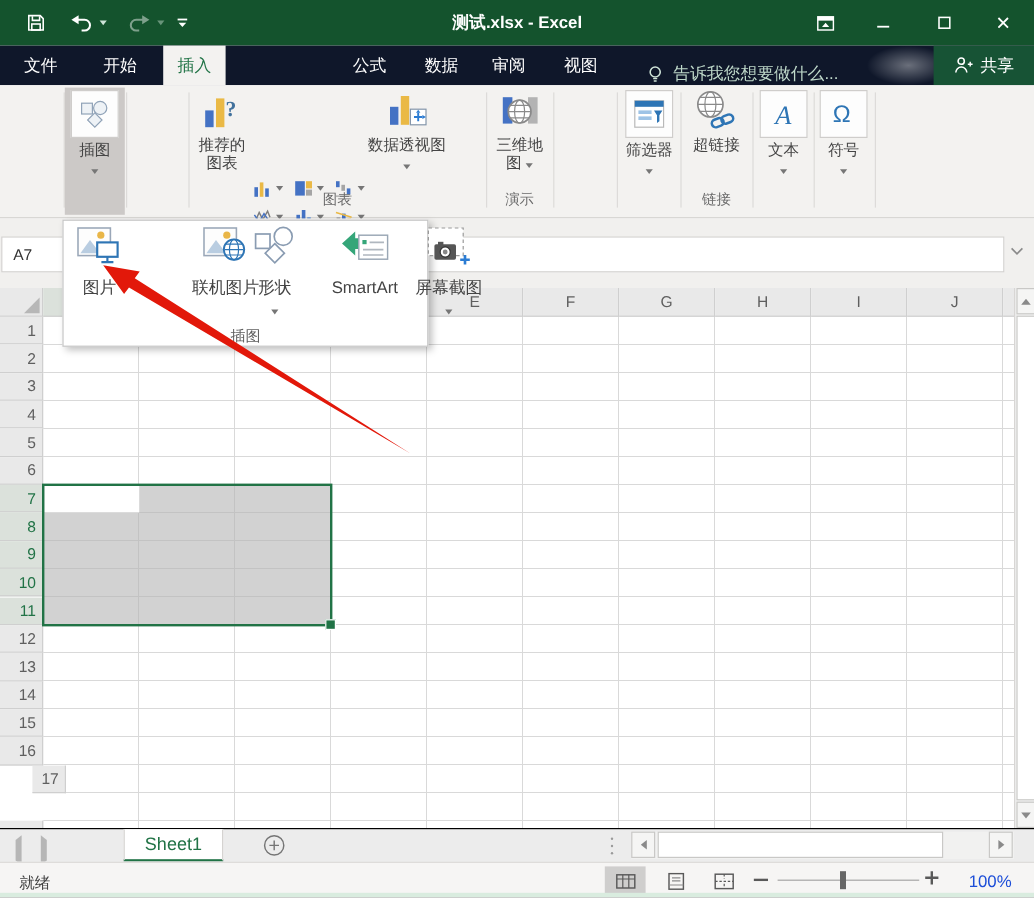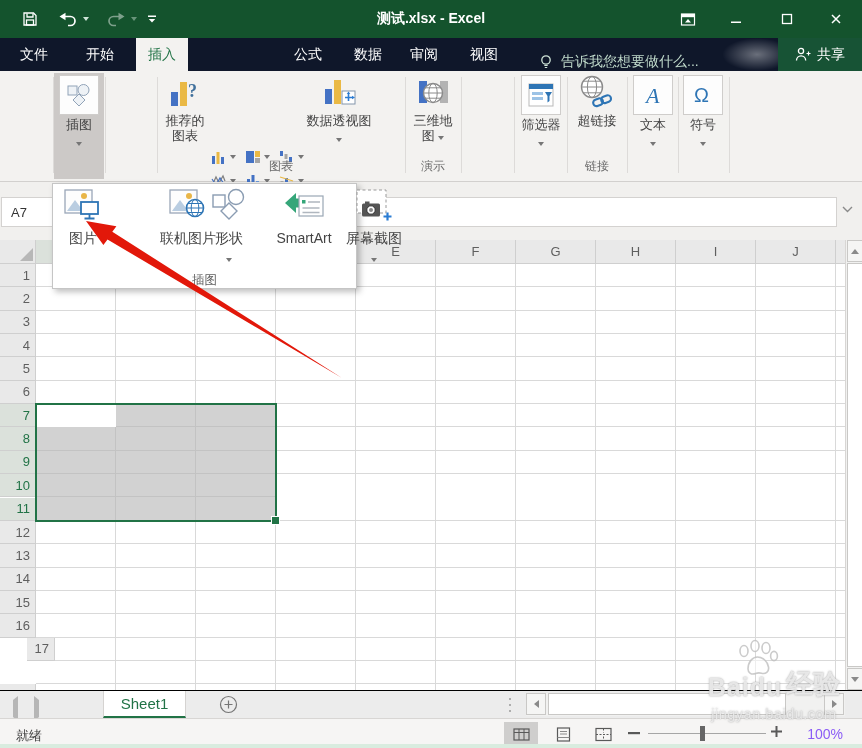--- a/index.html
+++ b/index.html
@@ -61,21 +61,21 @@
   .tri-lf{width:0;height:0;border-top:4px solid transparent;border-bottom:4px solid transparent;border-right:5px solid #8a8a8a;}
   .tri-rt{width:0;height:0;border-top:4px solid transparent;border-bottom:4px solid transparent;border-left:5px solid #8a8a8a;}
   
   .sheetbar{left:0;top:690px;width:862px;height:28px;background:#ececec;border-top:1px solid #000000;box-sizing:border-box;}
   .sheettab{position:absolute;left:103px;top:0;width:83px;height:27px;background:#fff;border-bottom:2px solid #217346;
      box-sizing:border-box;color:#217346;font-size:15px;display:flex;align-items:center;justify-content:center;border-left:1px solid #d5d3d1;border-right:1px solid #d5d3d1;}
   
   .statusbar{left:0;top:718px;width:862px;height:30px;background:#f6f5f4;border-top:1px solid #d8d6d4;box-sizing:border-box;}
   .status-mode{position:absolute;left:16px;top:8px;font-size:13px;color:#3f3f3f;}
   .viewbtn{position:absolute;top:3px;width:34px;height:24px;display:flex;align-items:center;justify-content:center;}
-  .zoomlbl{position:absolute;right:19px;top:7px;font-size:14px;color:#8b5cf6;}
+  .zoomlbl{position:absolute;right:19px;top:7px;font-size:14px;color:#1d4ed8;}
   .greenstrip{left:0;top:744px;width:862px;height:4px;background:#d9ecdf;}
   
   .panel{left:52px;top:183px;width:305px;height:106px;background:#fff;border:1px solid #c5c5c5;
      box-shadow:3px 3px 6px rgba(0,0,0,.25);box-sizing:border-box;z-index:7;}
   .pitem{position:absolute;top:4px;text-align:center;}
   .pitem .lbl{font-size:14px;color:#444;margin-top:2px;white-space:nowrap;}
   .pgroup{position:absolute;left:0;right:0;top:88px;text-align:center;font-size:12.5px;color:#5f5f5f;}
   
   .arrow-svg{left:0;top:0;z-index:10;pointer-events:none;}
   .watermark{left:686px;top:644px;width:176px;height:90px;z-index:9;pointer-events:none;
@@ -605,32 +605,14 @@
       <div class="lbl">屏幕截图</div>
       <span class="caret" style="margin-top:5px;"></span>
     </div>
     <div class="pgroup">插图</div>
   </div>
 
   <svg class="ab arrow-svg" width="862" height="748">
     <polygon points="86,221 116.4,226.2 112.3,231.8 342,378 107.5,239.5 103.4,245.1" fill="#e2180a"></polygon>
   </svg>
 
-  <div class="ab watermark">
-    <div class="ab" style="left:48px;top:-6px;">
-      <svg width="46" height="40" viewBox="0 0 46 40">
-          <g fill="rgba(255,255,255,0.55)" stroke="rgba(190,190,190,0.8)" stroke-width="1.6">
-            <ellipse cx="10" cy="13" rx="4" ry="5.5"></ellipse>
-            <ellipse cx="21" cy="8" rx="4" ry="5.5"></ellipse>
-            <ellipse cx="32" cy="10" rx="4" ry="5.5"></ellipse>
-            <ellipse cx="40" cy="18" rx="3.4" ry="4.6"></ellipse>
-            <path d="M14 31c0-7 4.5-12 9.5-12s10 4 11 10c.8 5-3 7.2-7 6.2-3-.8-4-.5-6 .3-4 1.6-7.5-.6-7.5-4.5z"></path>
-          </g>
-        </svg>
-    </div>
-    <div class="wm-row">
-      <span class="wm-brand">Baidu</span>
-      <span class="wm-cn">经验</span>
-    </div>
-    <div class="wm-url">jingyan.baidu.com</div>
-  </div>
 
 </div>
 
 </body></html>

